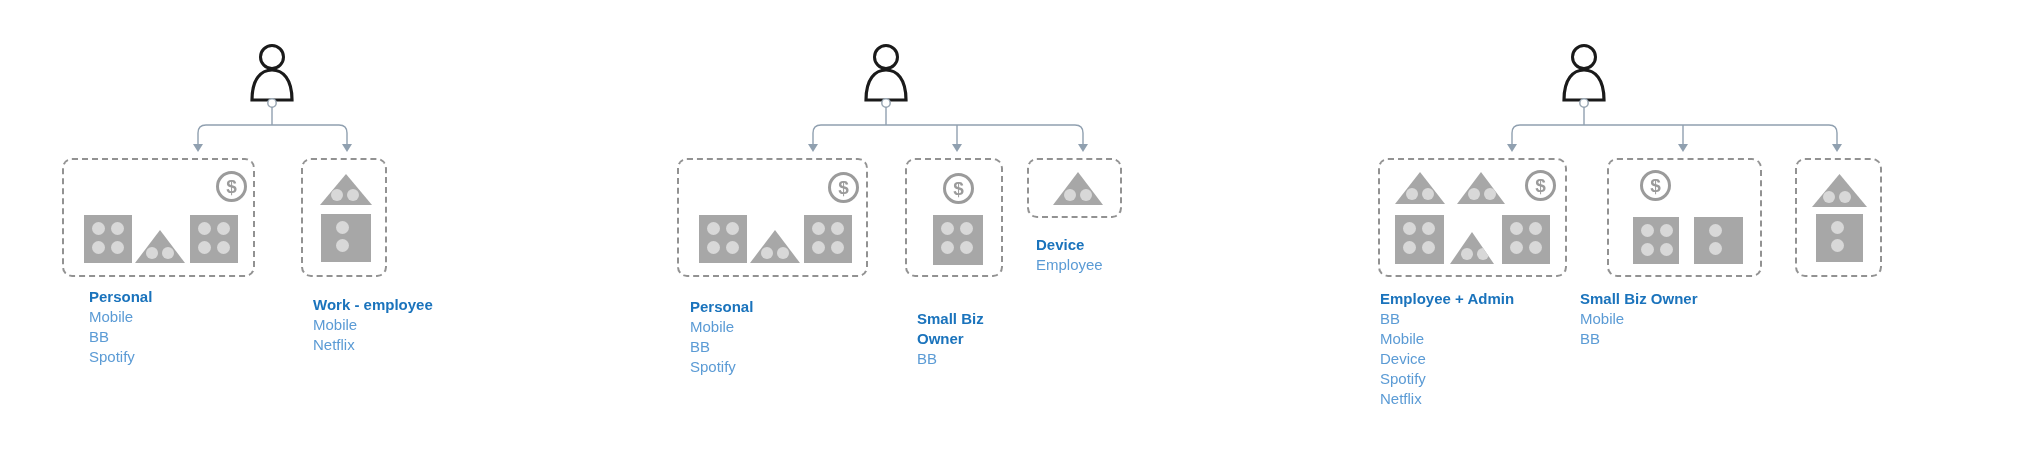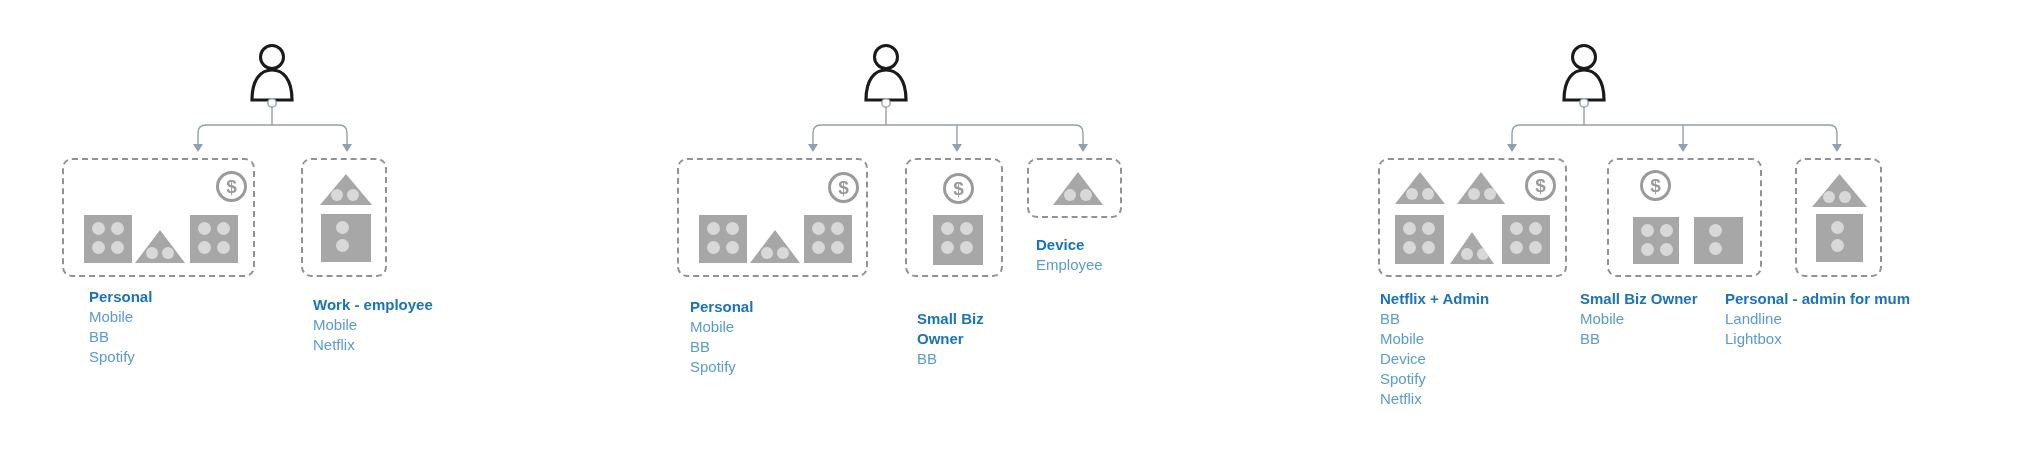--- a/index.html
+++ b/index.html
@@ -236,33 +236,28 @@
         <i></i>
         <i></i>
       </span>
     <span class="sq s2" style="left:19px;top:54px;width:47px;height:48px;">
         <i></i>
         <i></i>
       </span>
   </div>
 
   <div class="label" style="left:1380px;top:289px;">
-    <div class="title">Netflix + Admin</div>
+    <div class="title">Employee + Admin</div>
     <div class="item">BB</div>
     <div class="item">Mobile</div>
     <div class="item">Device</div>
     <div class="item">Spotify</div>
     <div class="item">Netflix</div>
   </div>
 
   <div class="label" style="left:1580px;top:289px;">
     <div class="title">Small Biz Owner</div>
     <div class="item">Mobile</div>
     <div class="item">BB</div>
   </div>
 
-  <div class="label" style="left:1725px;top:289px;">
-    <div class="title">Personal - admin for mum</div>
-    <div class="item">Landline</div>
-    <div class="item">Lightbox</div>
-  </div>
 
 </div>
 
 </body></html>

